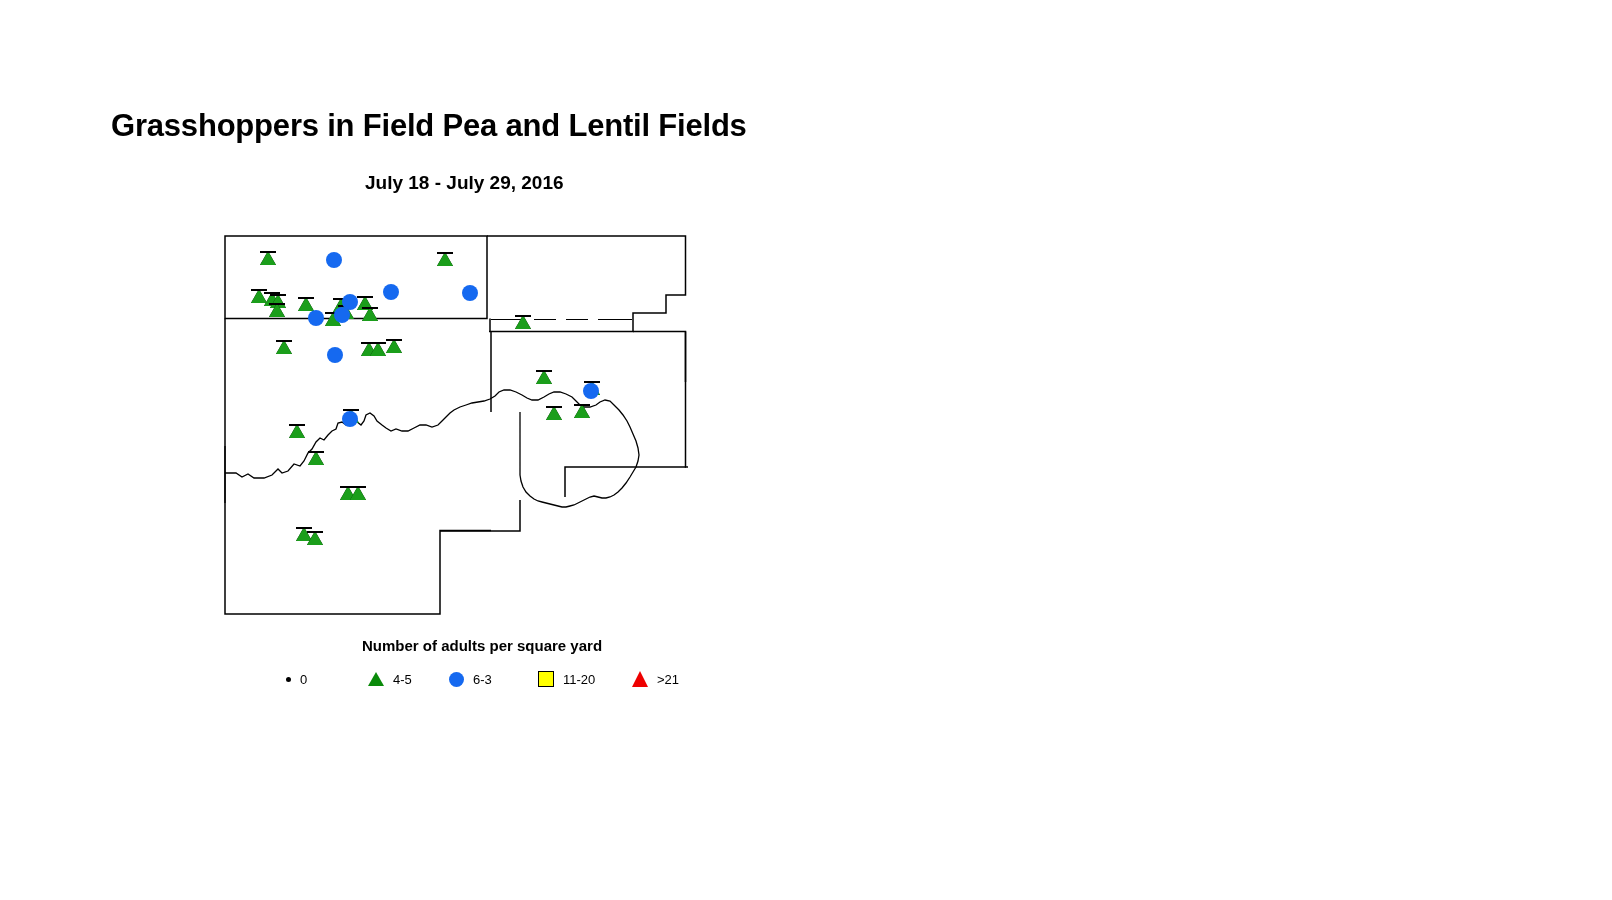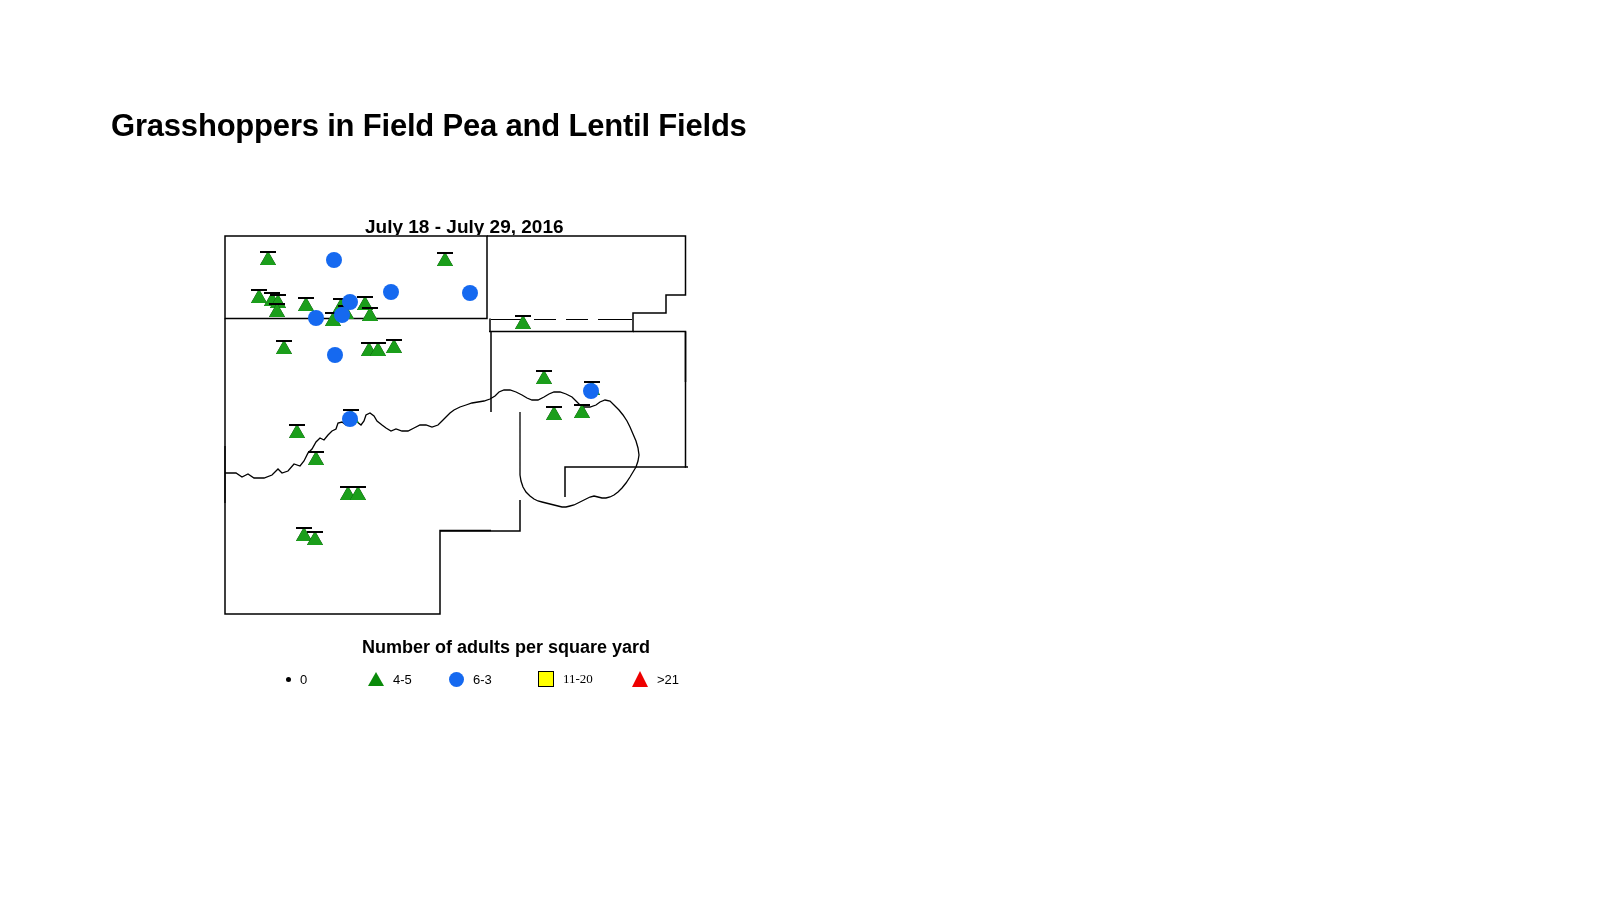--- a/index.html
+++ b/index.html
@@ -30,27 +30,26 @@
     letter-spacing: -0.2px;
     white-space: nowrap;
   }
   .subtitle {
     position: absolute;
     left: 365px;
     top: 156px;
     font-size: 19px;
     font-weight: bold;
     white-space: nowrap;
-    margin-top: 44px;
   }
   .legend-title {
     position: absolute;
     left: 362px;
     top: 621px;
-    font-size: 18px;
+    font-size: 15px;
     font-weight: bold;
     white-space: nowrap;
   }
   #legend-row {
     position: absolute;
     left: 286px;
     top: 652px;
     width: 420px;
     height: 22px;
   }
@@ -283,21 +282,21 @@
       <span class="legend-label">0</span>
     </div>
     <div class="legend-item" style="left:82px;">
       <span class="sym sym-tri green"></span>
       <span class="legend-label">4-5</span>
     </div>
     <div class="legend-item" style="left:163px;">
       <span class="sym sym-circ"></span>
       <span class="legend-label">6-3</span>
     </div>
-    <div class="legend-item" style="left:252px;font-family:Liberation Serif, serif;">
+    <div class="legend-item" style="left:252px;">
       <span class="sym sym-sq"></span>
       <span class="legend-label">11-20</span>
     </div>
     <div class="legend-item" style="left:346px;">
       <span class="sym sym-tri red"></span>
       <span class="legend-label">&gt;21</span>
     </div>
   </div>
 
 </div>

